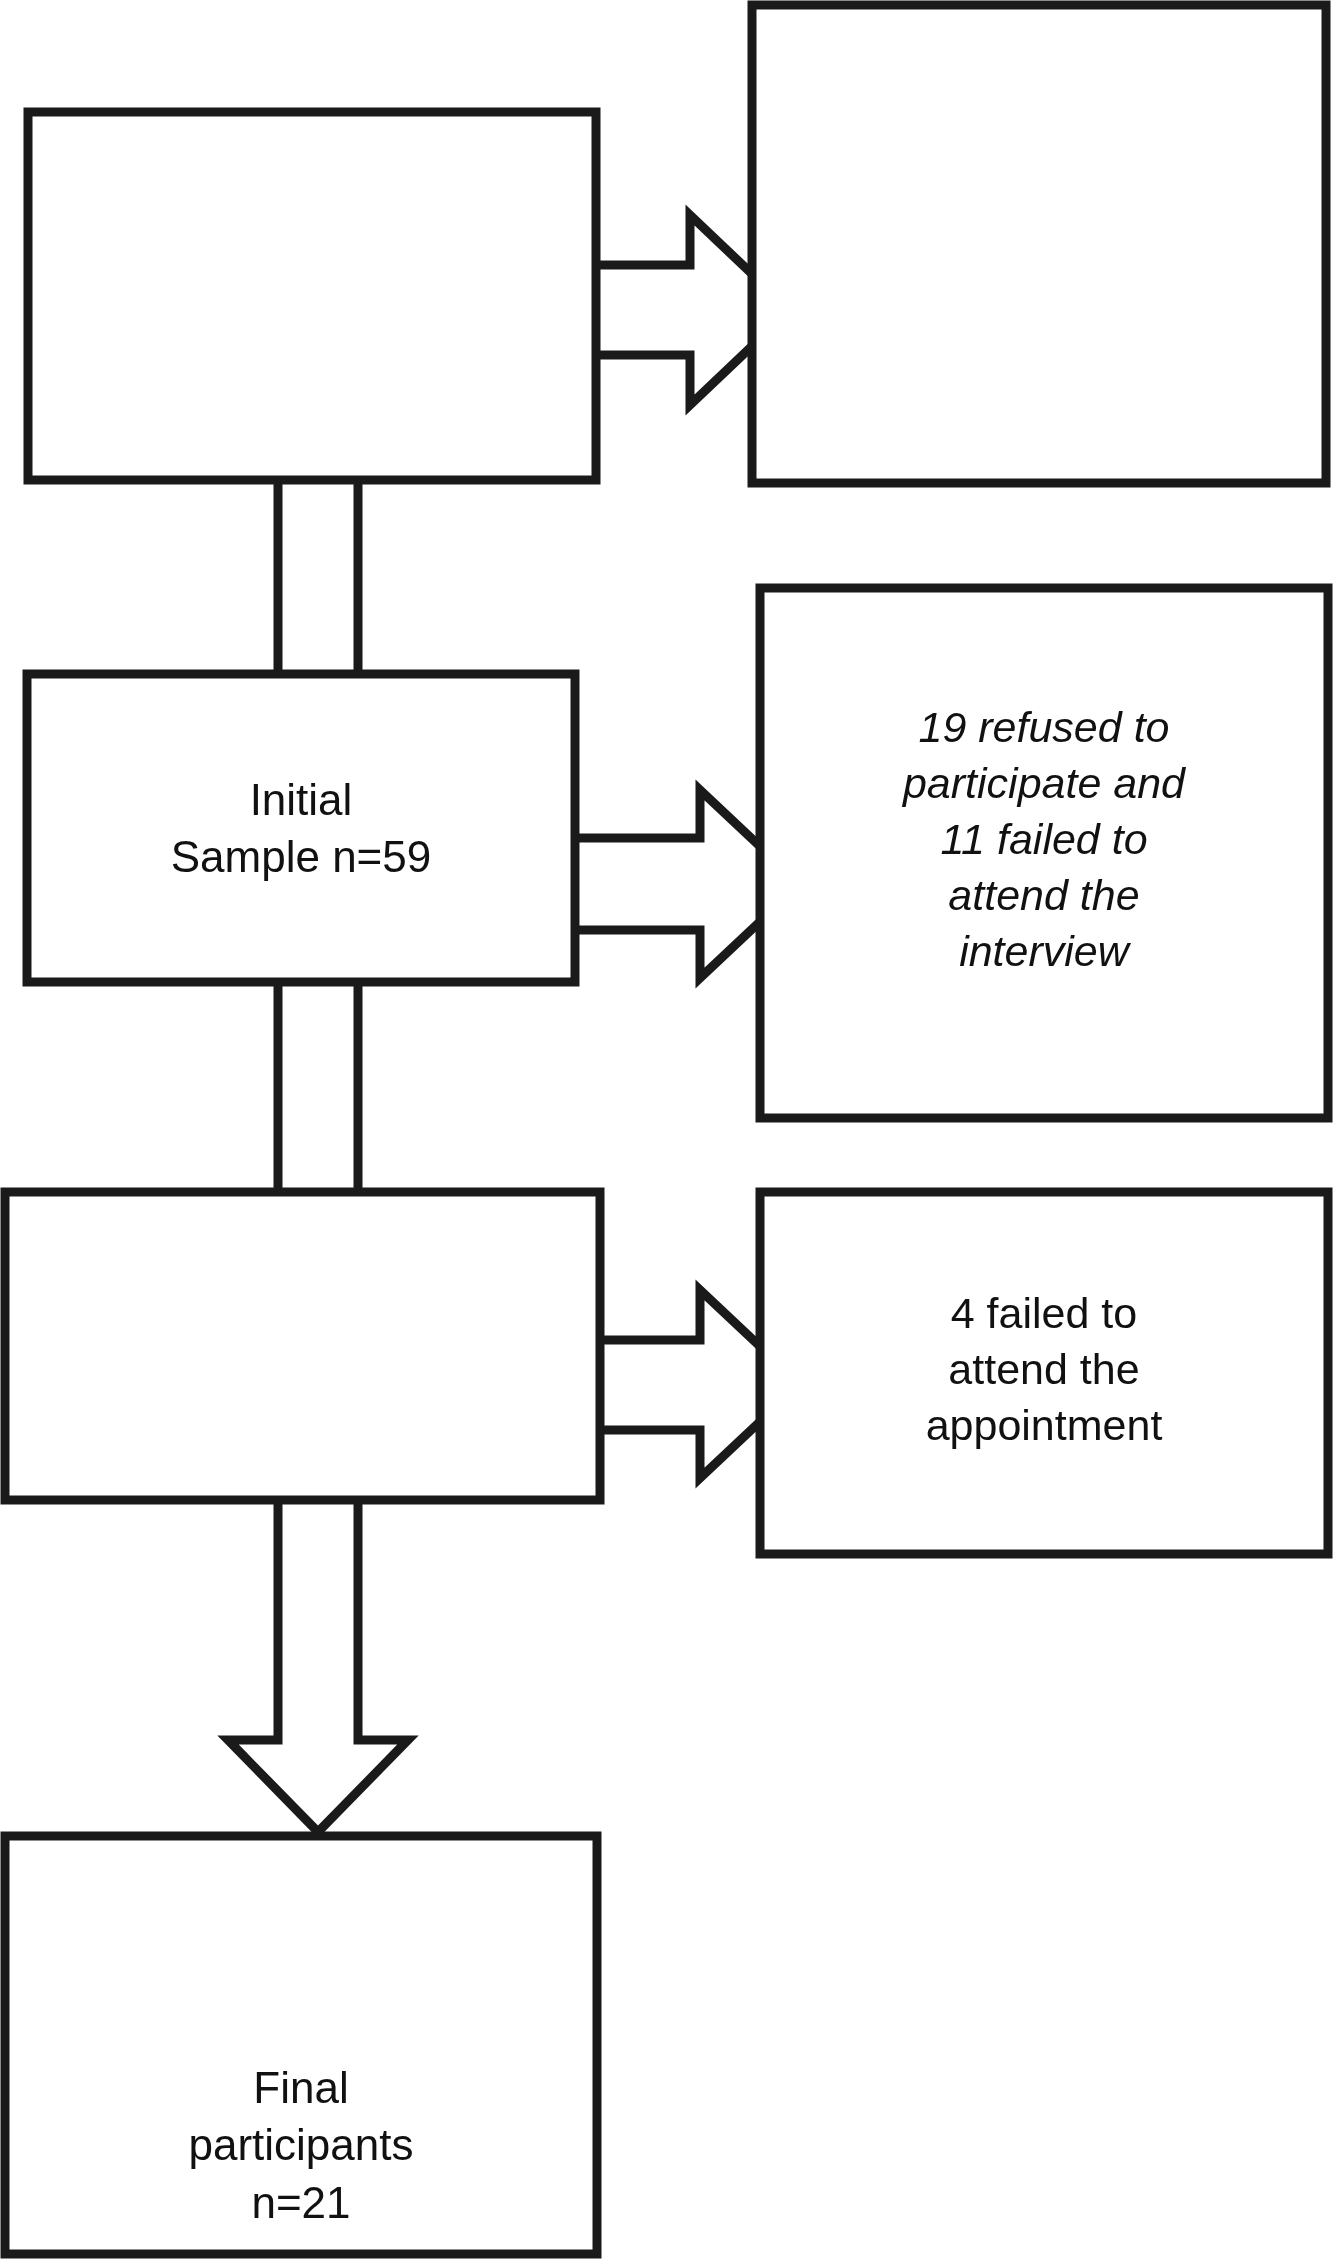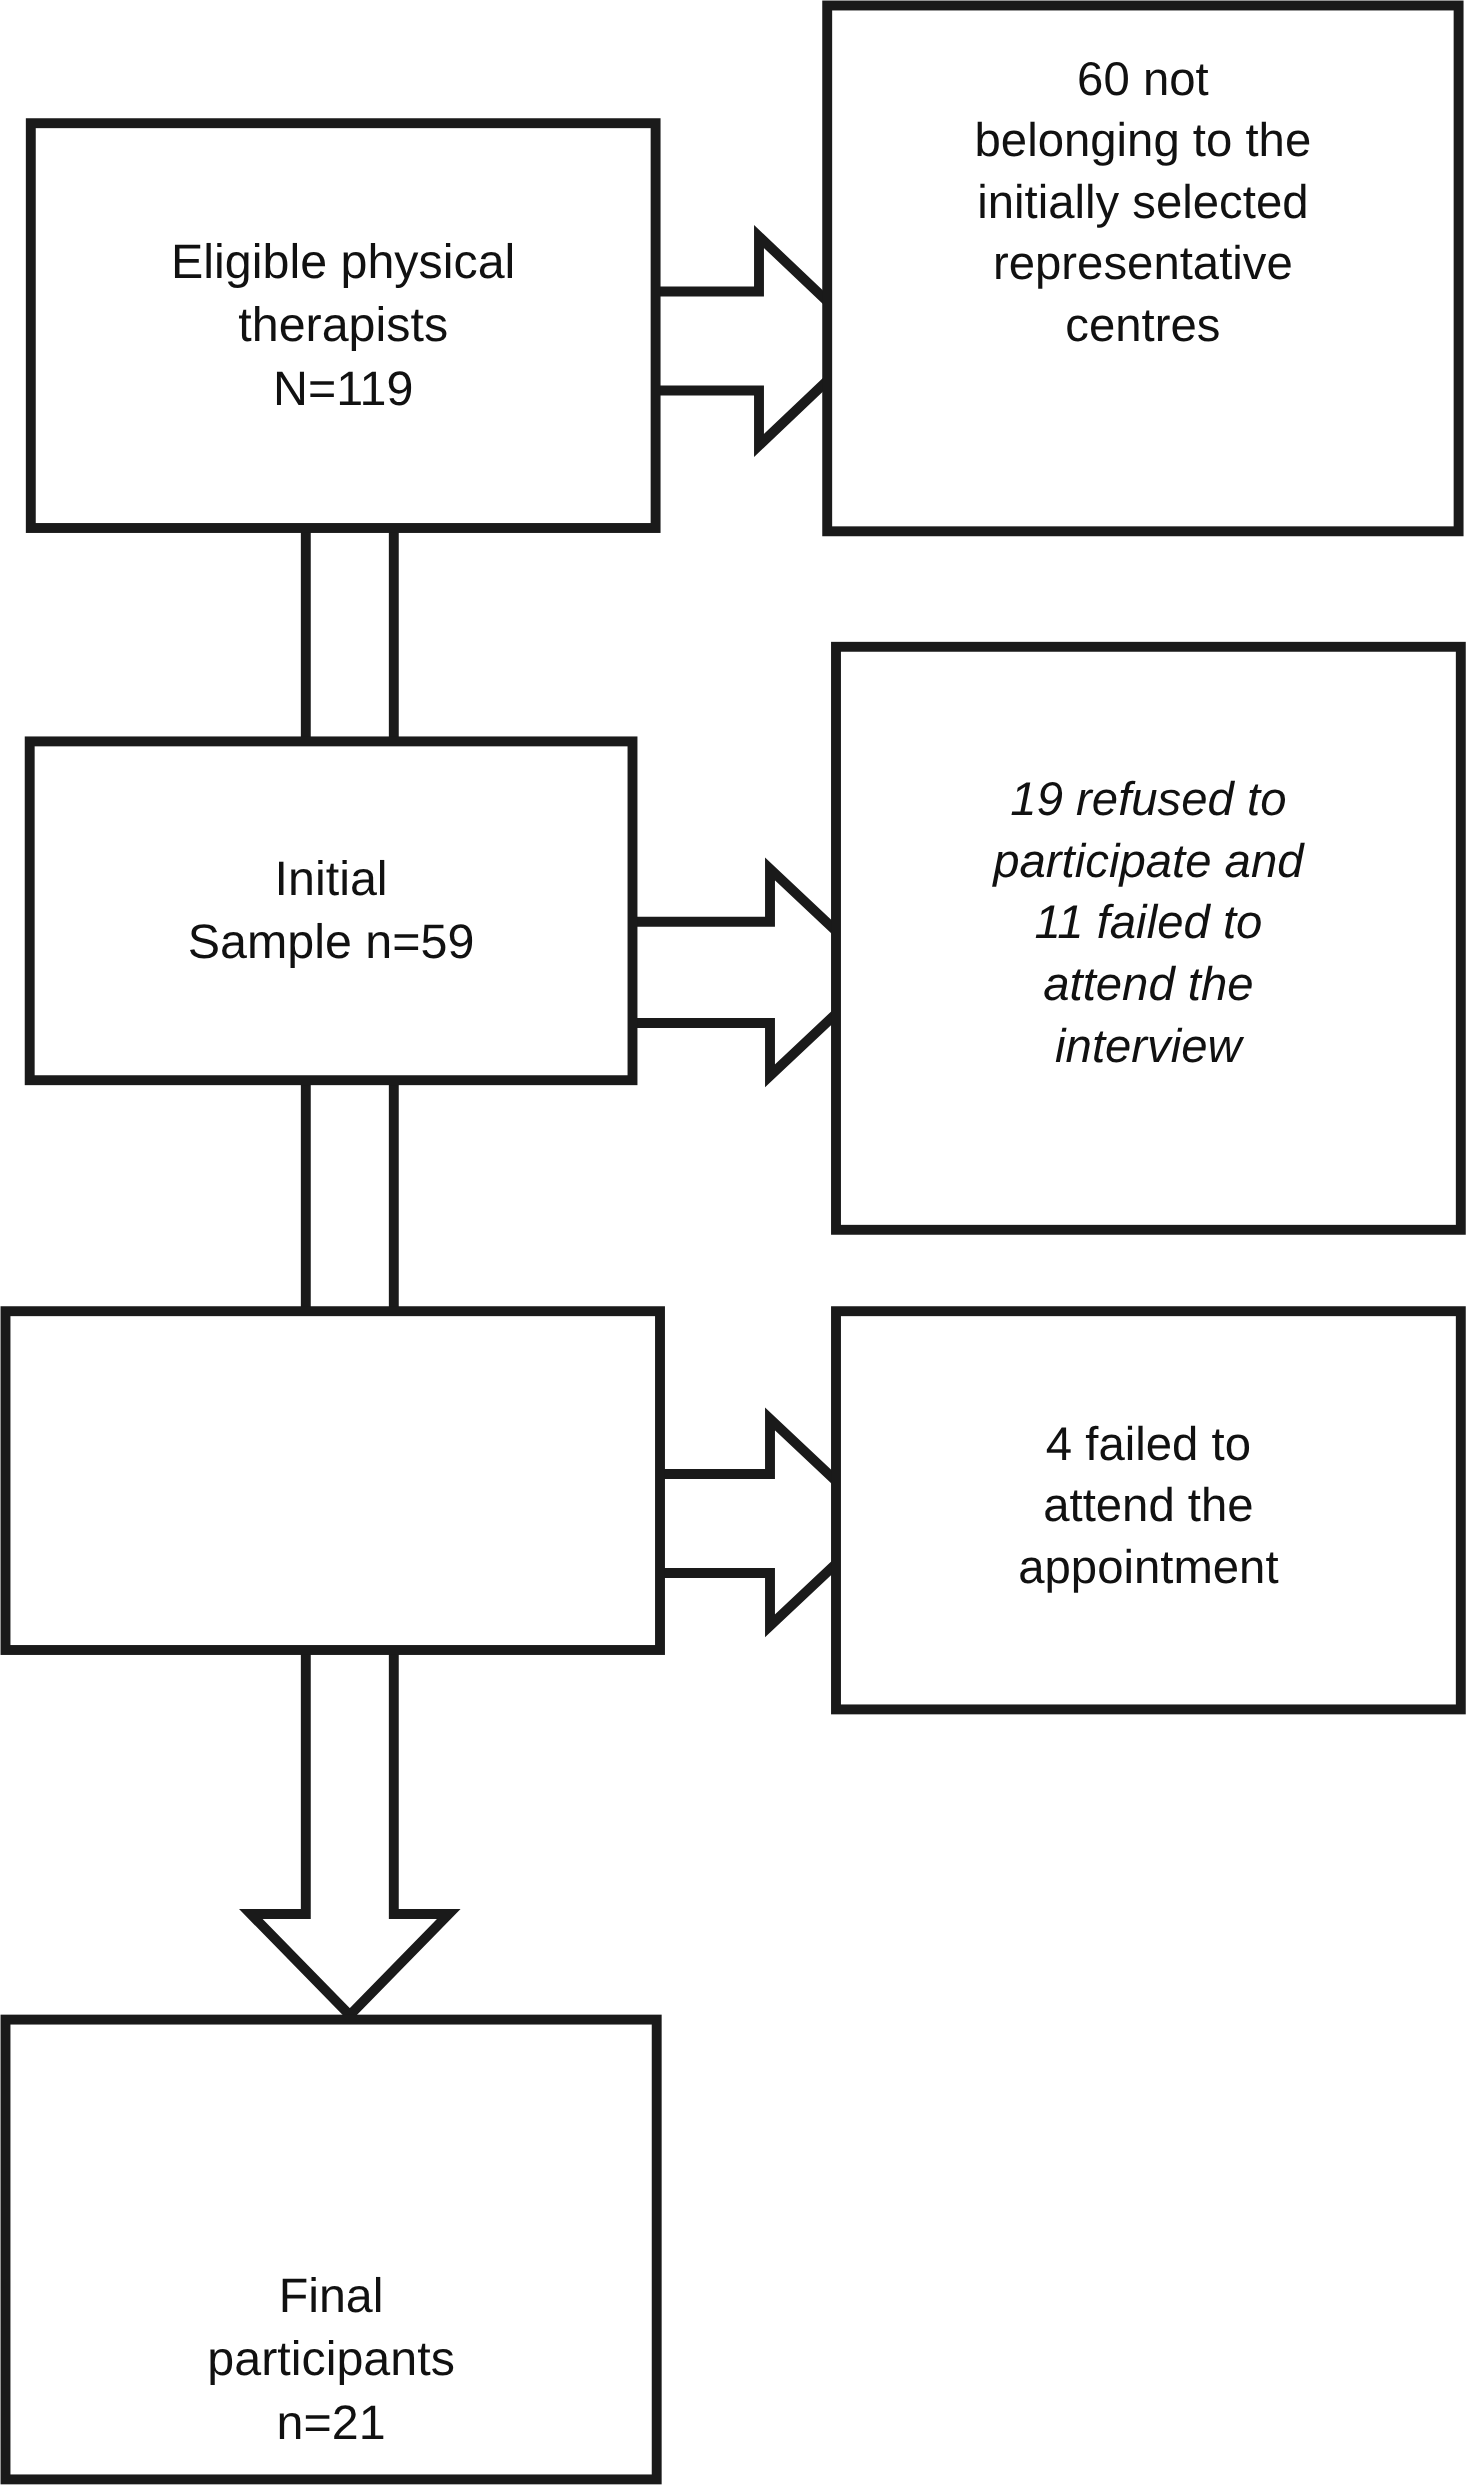--- a/index.html
+++ b/index.html
@@ -72,37 +72,29 @@
     <rect class="shape" x="5" y="1836" width="592" height="418"></rect>
 
     <rect class="shape" x="752" y="5" width="574" height="478"></rect>
 
     <rect class="shape" x="760" y="588" width="568" height="530"></rect>
 
     <rect class="shape" x="760" y="1192" width="568" height="362"></rect>
 
   </svg>
 
-  <div class="box-label lbl-lg" style="left:28px; top:112px; width:568px; height:368px;">Eligible physical
-therapists
-N=119</div>
 
   <div class="box-label lbl-lg" style="left:27px; top:674px; width:548px; height:308px;">Initial
 Sample n=59</div>
 
 
   <div class="box-label lbl-lg" style="left:5px; top:1980px; width:592px; height:330px;">Final
 participants
 n=21</div>
 
-  <div class="box-label lbl-md" style="left:765px; top:30px; width:548px; height:310px;">60 not
-belonging to the
-initially selected
-representative
-centres</div>
 
   <div class="box-label lbl-md" style="left:770px; top:620px; width:548px; height:440px;font-style:italic;">19 refused to
 participate and
 11 failed to
 attend the
 interview</div>
 
   <div class="box-label lbl-md" style="left:770px; top:1230px; width:548px; height:280px;">4 failed to
 attend the
 appointment</div>

